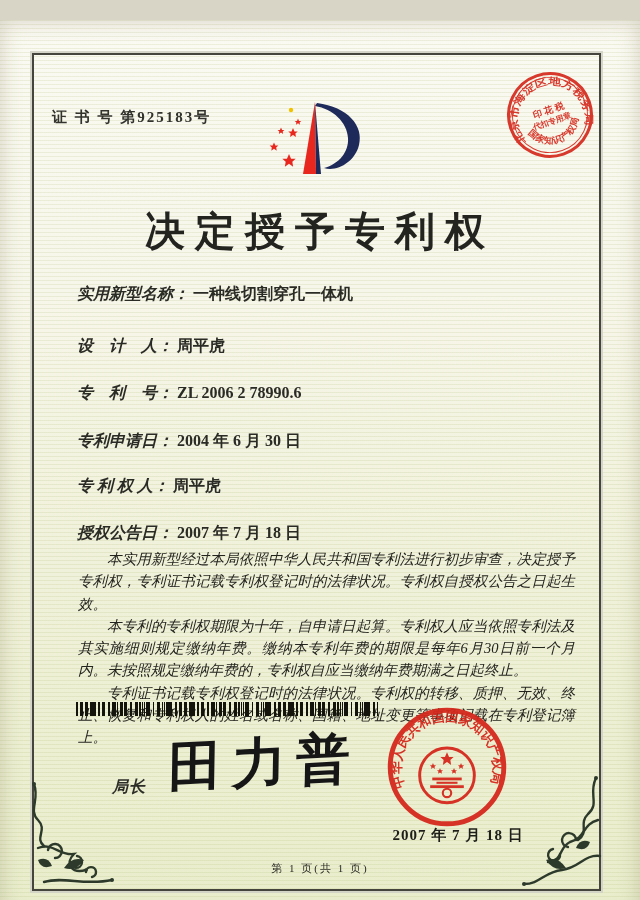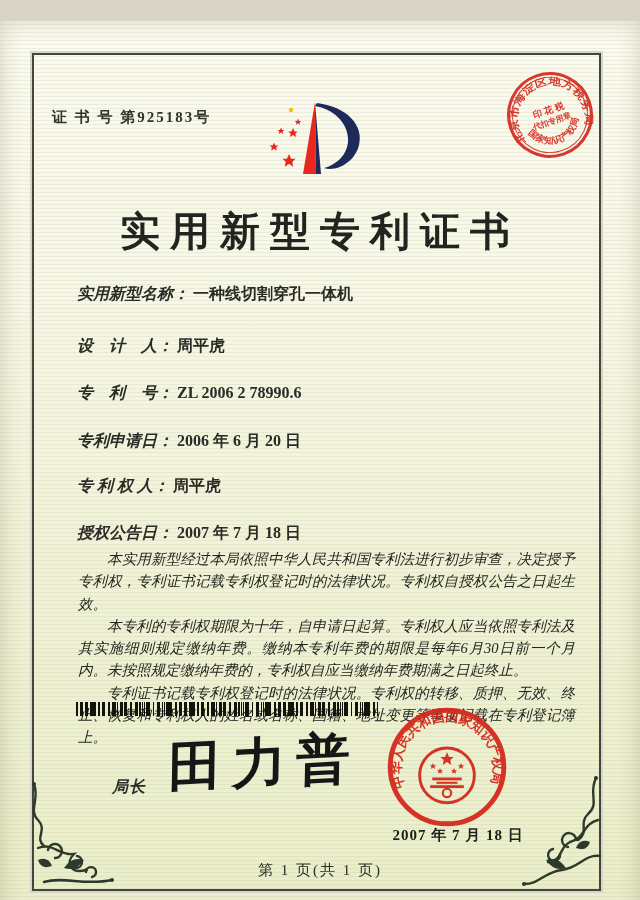--- a/index.html
+++ b/index.html
@@ -31,21 +31,21 @@
       repeating-linear-gradient(90deg,#14140d 0 2px,rgba(0,0,0,0) 2px 5px,#14140d 5px 6px,rgba(0,0,0,0) 6px 9px),
       repeating-linear-gradient(90deg,#14140d 0 1px,rgba(0,0,0,0) 1px 4px,#14140d 4px 7px,rgba(0,0,0,0) 7px 11px);
   }
   .director{position:absolute;left:112px;top:757px;font-size:16px;font-weight:bold;color:#2d2d28;letter-spacing:1px;font-style:italic;}
   .signature{position:absolute;left:168px;top:716px;font-size:54px;font-weight:bold;color:#161616;
     letter-spacing:10px;transform:rotate(-3deg) skewX(-4deg);line-height:1;}
   .seal{position:absolute;left:386px;top:686px;width:122px;height:122px;z-index:1;opacity:.95;}
   .issue-date{position:absolute;left:378px;top:806px;width:160px;text-align:center;z-index:3;
     font-size:15px;font-weight:bold;color:#1e1e1a;letter-spacing:1px;}
   .page-footer{position:absolute;left:0;top:841px;width:100%;text-align:center;
-    font-size:15px;color:#2c2c26;letter-spacing:2px;}
+    font-size:11px;color:#2c2c26;letter-spacing:2px;}
   .tax-stamp{position:absolute;left:504px;top:49px;width:92px;height:92px;transform:rotate(-19deg);opacity:.92;}
   .logo{position:absolute;left:258px;top:80px;width:116px;height:80px;}
   .flourish-bl{position:absolute;left:24px;top:762px;width:106px;height:106px;}
   .flourish-br{position:absolute;left:520px;top:756px;width:88px;height:118px;}
 </style>
 </head>
 <body>
 
 <div class="page">
 
@@ -85,33 +85,33 @@
     <text fill="#d5291d" font-size="10.6" font-weight="bold" font-family="Liberation Serif, serif">
       <textPath href="#tsTop" textLength="150" lengthAdjust="spacingAndGlyphs">北京市海淀区地方税务局</textPath>
     </text>
     <text fill="#d5291d" font-size="9.6" font-weight="bold" font-family="Liberation Serif, serif">
       <textPath href="#tsBot" textLength="72" lengthAdjust="spacingAndGlyphs">国家知识产权局</textPath>
     </text>
     <text x="50" y="48" text-anchor="middle" fill="#d5291d" font-size="10" font-weight="bold" font-family="Liberation Serif, serif">印 花 税</text>
     <text x="50" y="60" text-anchor="middle" fill="#d5291d" font-size="8.6" font-weight="bold" font-family="Liberation Serif, serif">代扣专用章</text>
   </svg>
 
-  <div class="title">实用新型专利证书</div>
+  <div class="title">决定授予专利权</div>
 
   <div class="field" style="top:264px">
     <span class="lbl">实用新型名称：</span><span class="val">一种线切割穿孔一体机</span>
   </div>
   <div class="field" style="top:316px">
     <span class="lbl">设　计　人：</span><span class="val">周平虎</span>
   </div>
   <div class="field" style="top:363px">
     <span class="lbl">专　利　号：</span><span class="val">ZL 2006 2 78990.6</span>
   </div>
   <div class="field" style="top:411px">
-    <span class="lbl">专利申请日：</span><span class="val">2006 年 6 月 20 日</span>
+    <span class="lbl">专利申请日：</span><span class="val">2004 年 6 月 30 日</span>
   </div>
   <div class="field" style="top:456px">
     <span class="lbl">专 利 权 人：</span><span class="val">周平虎</span>
   </div>
   <div class="field" style="top:503px">
     <span class="lbl">授权公告日：</span><span class="val">2007 年 7 月 18 日</span>
   </div>
 
   <div class="body-text">
     <p>本实用新型经过本局依照中华人民共和国专利法进行初步审查，决定授予专利权，专利证书记载专利权登记时的法律状况。专利权自授权公告之日起生效。</p>

